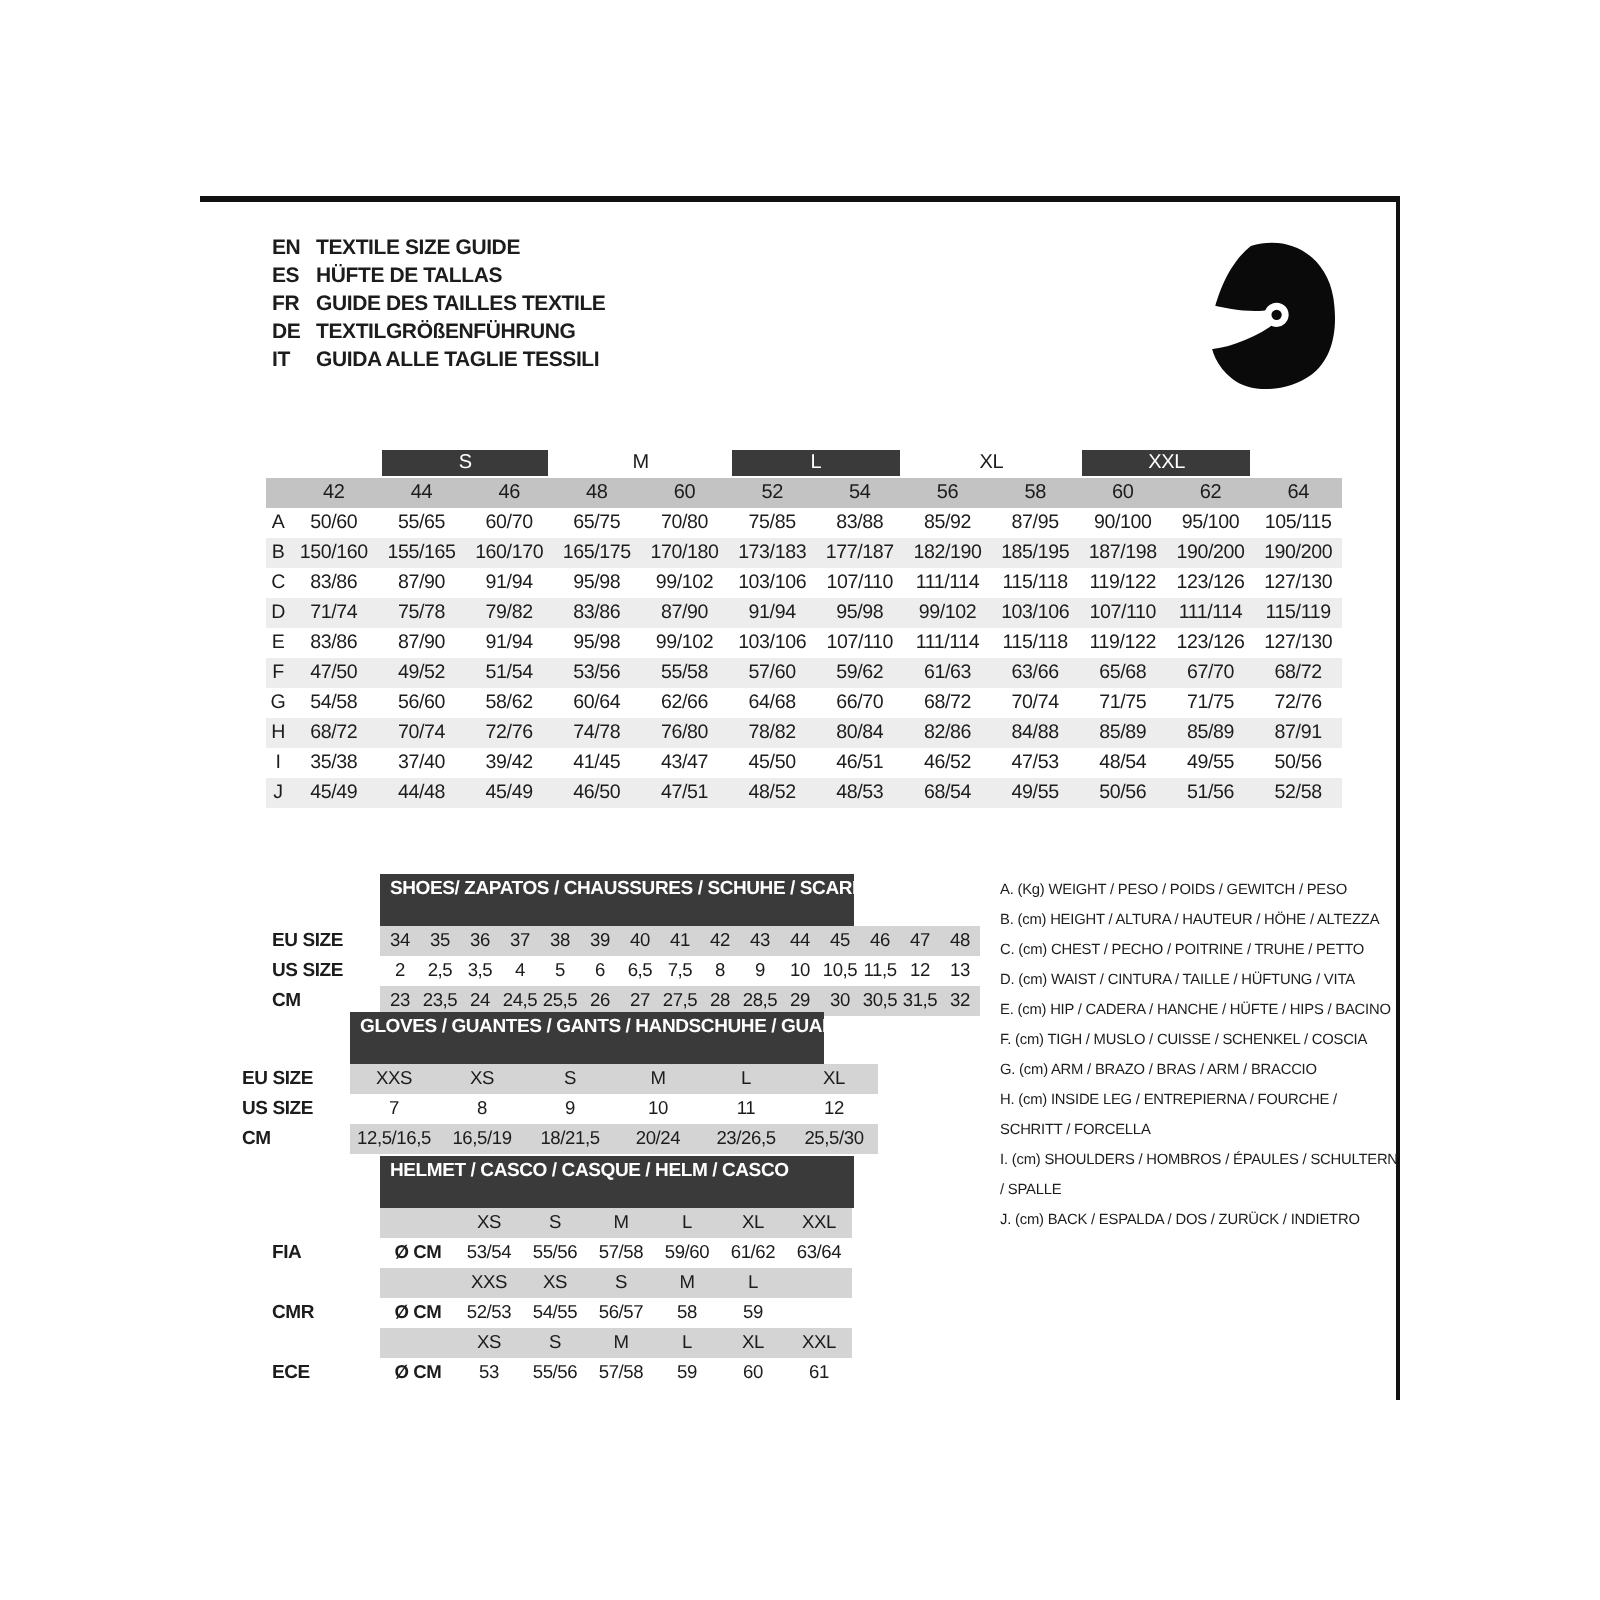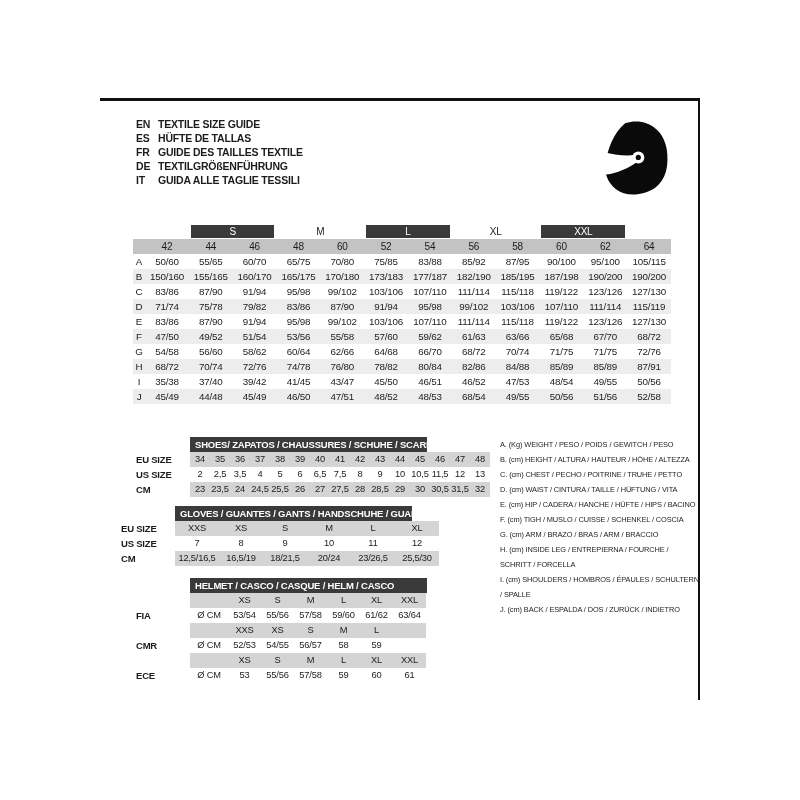--- a/index.html
+++ b/index.html
@@ -34,30 +34,30 @@
   .main-grid > div{height:15px;line-height:15px;text-align:center;white-space:nowrap;}
   .span2{grid-column:span 2;}
   .gbar{background:var(--dark,#3a3a3a);color:#fff;height:13px !important;line-height:13px !important;margin:1px 2px 1px 2px;font-size:10px;}
   .gtext{font-size:10px;}
   .szc{background:var(--hdrgray,#c3c3c3);font-size:10px;}
   .stripe{background:var(--stripe,#ededed);}
 
   
   .subtable{display:block;}
   .sub-title{
-    margin-left:54px;width:237px;height:15px;line-height:15px;
+    margin-left:54px;width:237px;height:26px;line-height:15px;
     background:var(--dark,#3a3a3a);color:#fff;font-size:9.5px;font-weight:700;
     padding-left:5px;box-sizing:border-box;white-space:nowrap;
   }
   .sub-row{display:grid;height:15px;}
   .sub-row > div{height:15px;line-height:15px;white-space:nowrap;}
   .sub-lbl{font-weight:700;font-size:9.5px;text-align:left;}
   .sub-c{text-align:center;font-size:9.3px;}
   .shaded{background:var(--subgray,#d4d4d4);}
-  .unit{font-weight:400;text-align:center;}
+  .unit{font-weight:700;text-align:center;}
   .shoes-tbl{left:136px;top:437px;}
   .gloves-tbl{left:121px;top:506px;}
   .helmet-tbl{left:136px;top:578px;}
   .shoes-row{grid-template-columns:54px repeat(15,20px);}
   .gloves-row{grid-template-columns:54px repeat(6,44px);}
   .helmet-row{grid-template-columns:54px 38px repeat(6,33px);}
 
   
   .legend{left:500px;top:437px;width:201px;}
   .legend-line{font-size:7.4px;font-weight:400;line-height:15px;letter-spacing:-0.1px;}

